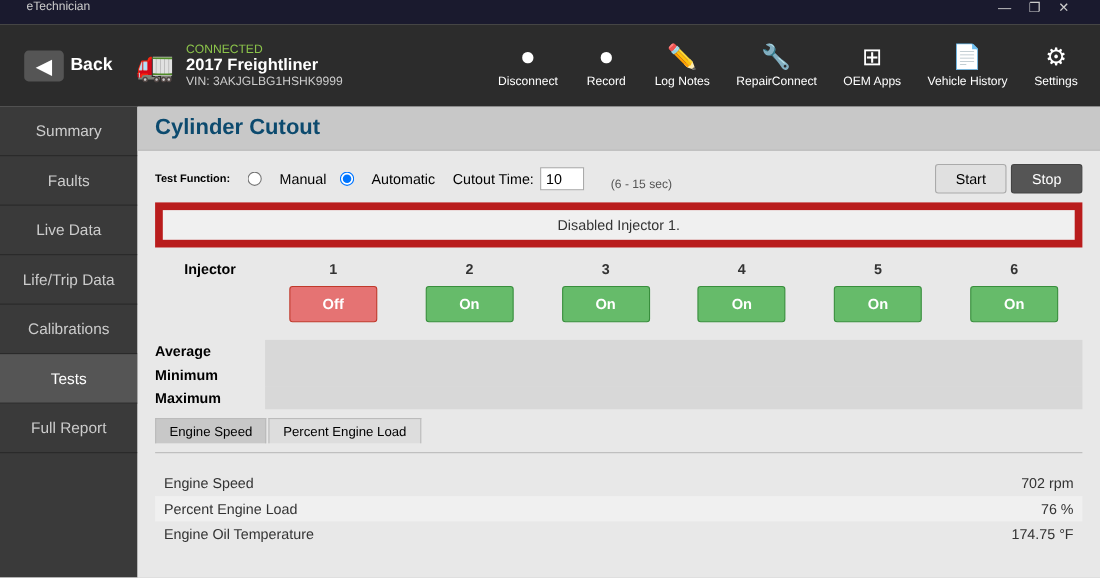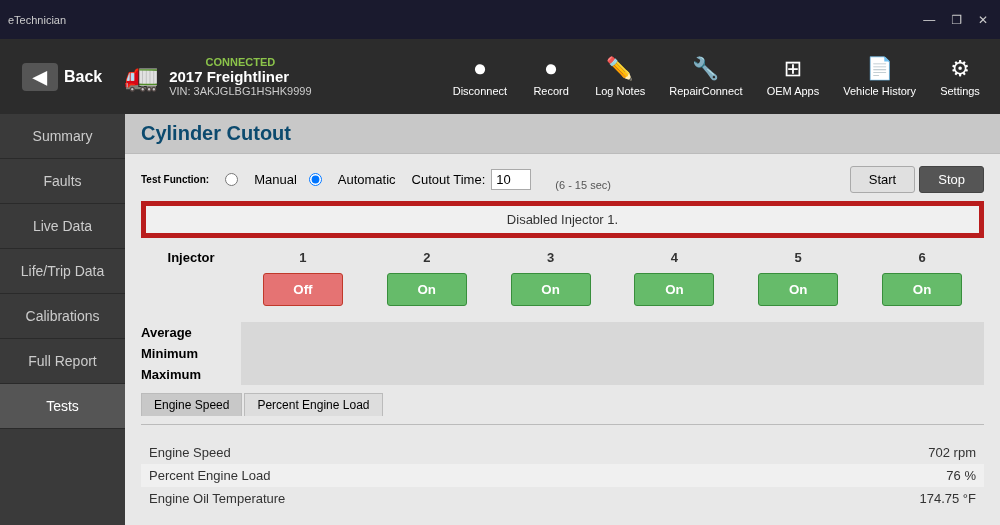--- a/index.html
+++ b/index.html
@@ -1,25 +1,25 @@
 <!DOCTYPE html>
 <html><head>
   <meta charset="utf-8">
   <style>
     * { box-sizing: border-box; margin: 0; padding: 0; }
     body { width: 1000px; height: 525px; font-family: Arial, sans-serif; font-size: 13px; background: #d0d0d0; overflow: hidden; }
 
     
     .title-bar {
-      height: 39px;
+      height: 22px;
       background: #1a1a2e;
       display: flex;
-      align-items: center;
+      align-items: flex-start;
       justify-content: space-between;
-      padding: 0 8px;
+      padding: 0 24px;
       color: #ccc;
       font-size: 11px;
     }
     .title-bar-controls { display: flex; gap: 8px; }
     .title-bar-btn { background: none; border: none; color: #ccc; cursor: pointer; font-size: 12px; padding: 0 4px; }
 
     
     .header {
       height: 75px;
       background: #2c2c2c;
@@ -48,21 +48,21 @@
       color: white; font-size: 18px;
     }
     .vehicle-info {
       flex: 1;
       display: flex;
       align-items: center;
       gap: 10px;
     }
     .truck-icon { color: #8bc34a; font-size: 28px; }
     .vehicle-details { color: white; }
-    .connected-label { color: #8bc34a; font-size: 11px; font-weight: bold; text-align: center; }
+    .connected-label { color: #8bc34a; font-size: 11px; font-weight: normal; }
     .vehicle-name { font-size: 15px; font-weight: bold; }
     .vehicle-vin { font-size: 11px; color: #ccc; }
 
     .header-tools {
       display: flex;
       gap: 4px;
       align-items: center;
     }
     .tool-btn {
       display: flex;
@@ -143,21 +143,21 @@
     .btn-stop {
       padding: 5px 18px; background: #555; color: white; border: 1px solid #444; cursor: pointer; font-size: 13px; border-radius: 3px;
     }
 
     .status-message {
       text-align: center;
       padding: 6px;
       font-size: 13px;
       color: #333;
       background: #f0f0f0;
-      border: 5px solid #b91c1c;
+      border: 7px solid #b91c1c;
       margin-bottom: 8px;
     }
 
     
     .injector-section { margin-bottom: 12px; }
     .injector-table { width: 100%; border-collapse: collapse; }
     .injector-table th, .injector-table td {
       text-align: center;
       padding: 4px 8px;
       vertical-align: middle;
@@ -267,22 +267,22 @@
 </div>
 
 <div class="main-layout">
 
   <div class="sidebar">
     <div class="sidebar-item">Summary</div>
     <div class="sidebar-item">Faults</div>
     <div class="sidebar-item">Live Data</div>
     <div class="sidebar-item">Life/Trip Data</div>
     <div class="sidebar-item">Calibrations</div>
+    <div class="sidebar-item active">Tests</div>
     <div class="sidebar-item">Full Report</div>
-    <div class="sidebar-item active">Tests</div>
   </div>
 
   <div class="content">
     <div class="page-title">Cylinder Cutout</div>
 
     <div class="content-inner">
 
       <div class="test-function-row">
         <span class="test-function-label">Test Function:</span>
         <div class="radio-group">

